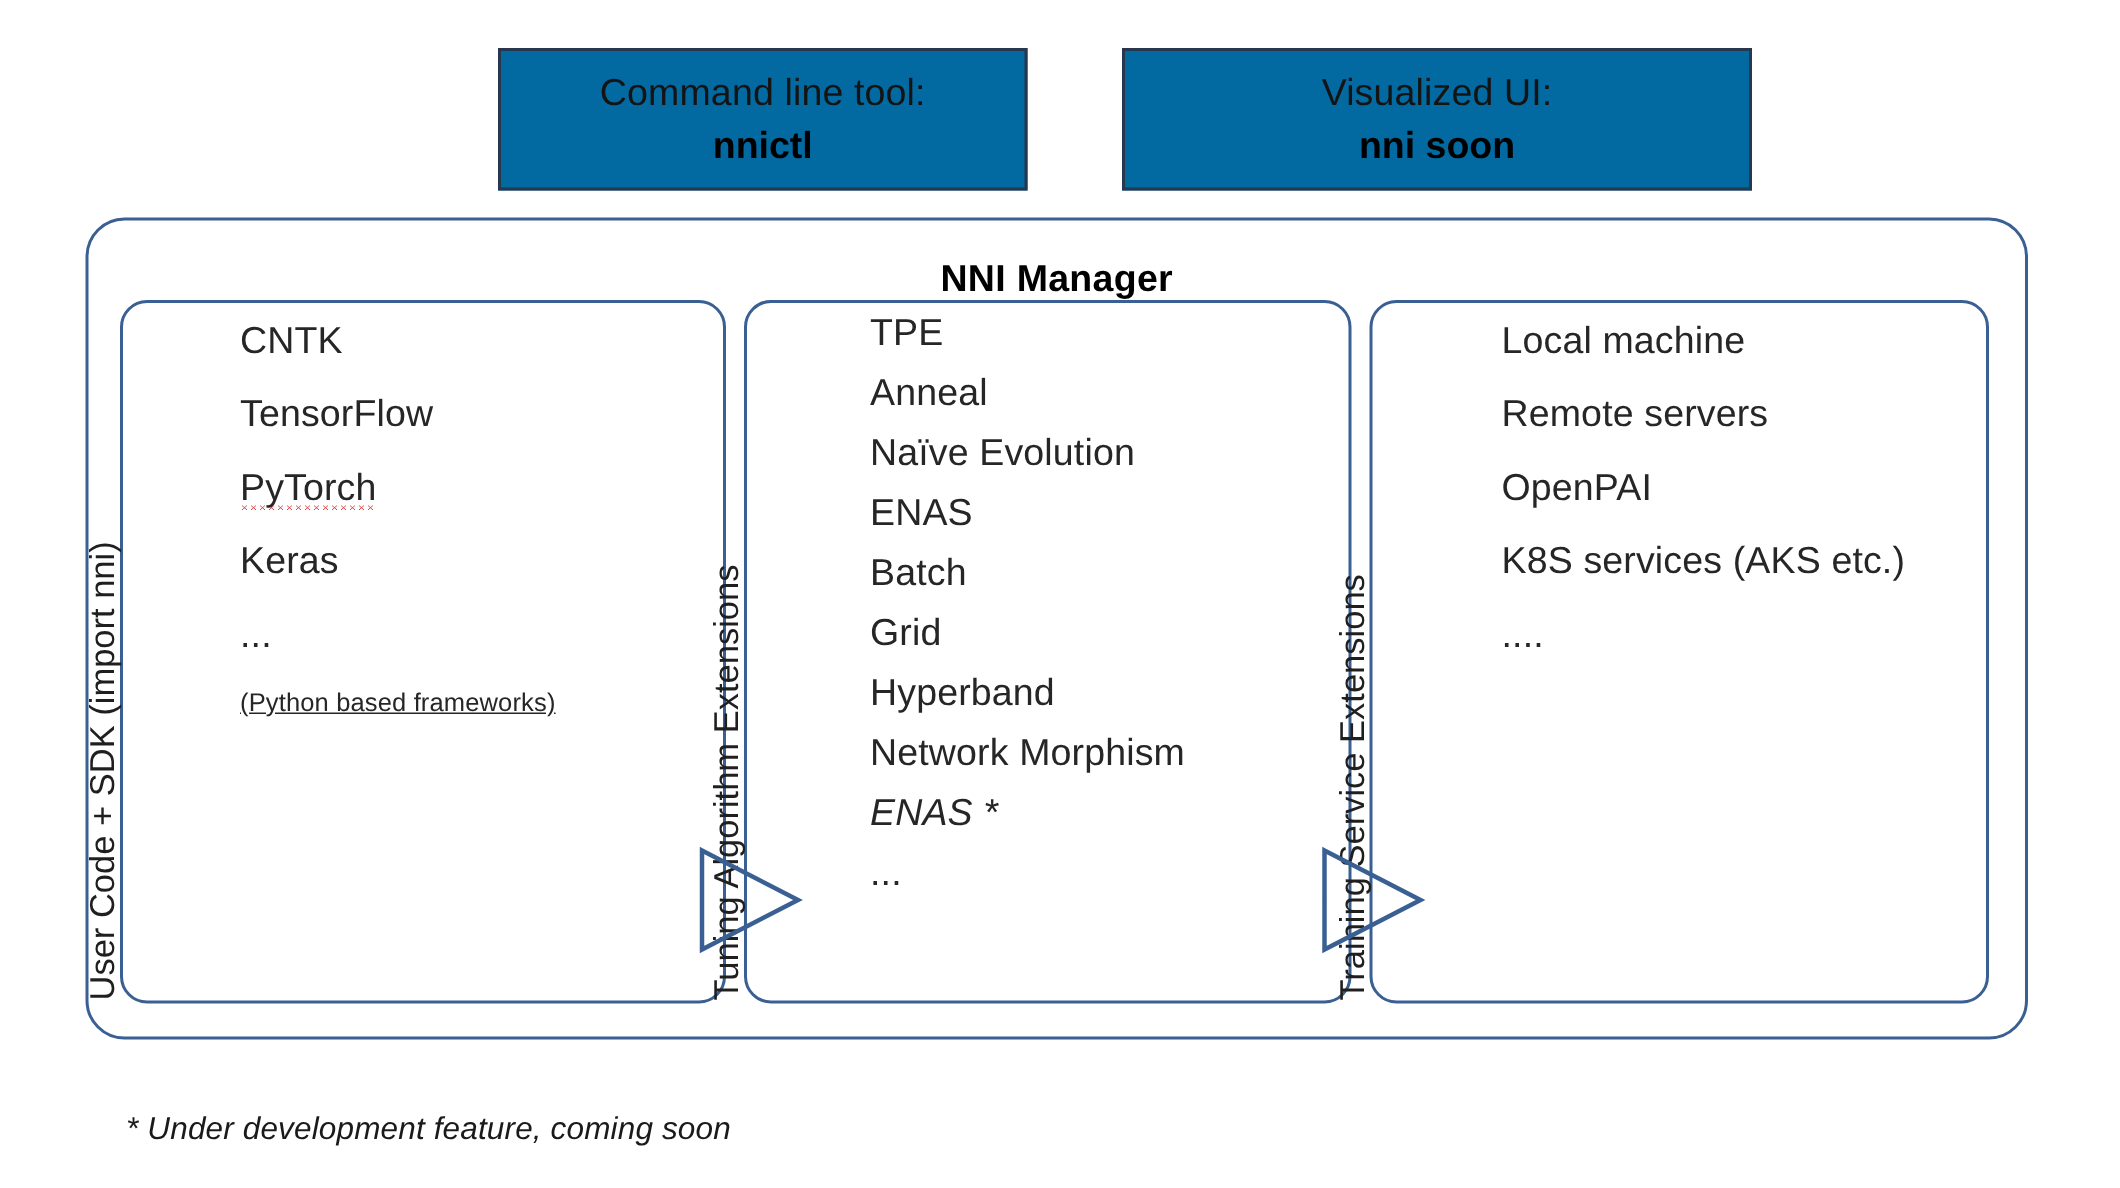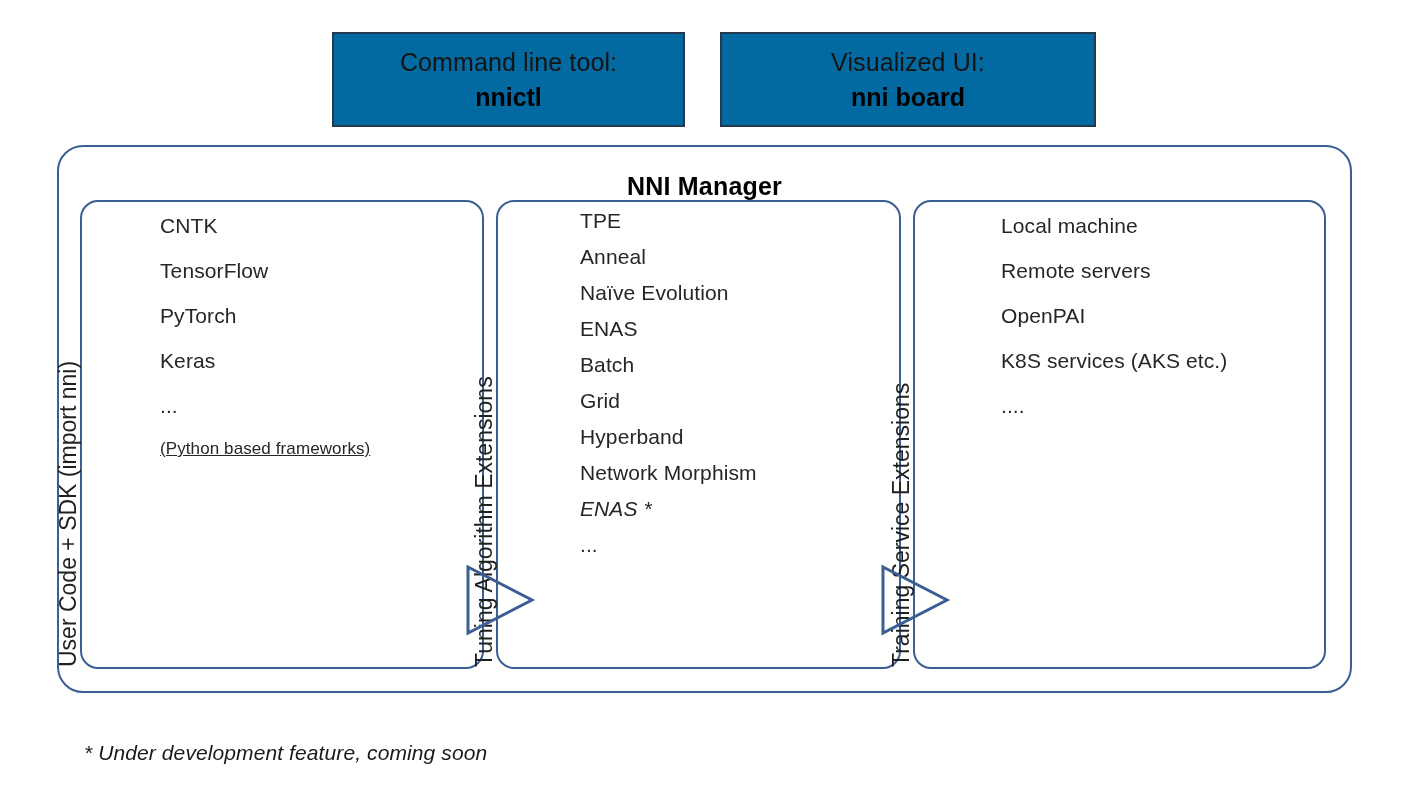--- a/index.html
+++ b/index.html
@@ -21,21 +21,21 @@
     position: absolute;
     border: 2px solid #27374d;
     background: #0369a1;
     box-sizing: border-box;
     display: flex;
     flex-direction: column;
     align-items: center;
     justify-content: center;
   }
   #top-box-cli  { left: 332px; top: 32px; width: 353px; height: 95px; }
-  #top-box-ui   { left: 720px; top: 32px; width: 376px; height: 95px; }
+  #top-box-ui   { left: 748px; top: 32px; width: 420px; height: 95px; }
   .top-box-caption {
     font-size: 25px;
     font-weight: 400;
     line-height: 1.05;
     color: #141414;
     letter-spacing: 0.1px;
   }
   .top-box-value {
     font-size: 25px;
     font-weight: bold;
@@ -107,21 +107,21 @@
   .panel-items {
     position: absolute;
     top: 13px;
     left: 78px;
     right: 10px;
   }
   #panel-tuning   .panel-items { left: 82px; top: 8px; }
   #panel-training .panel-items { left: 86px; top: 13px; }
 
   .panel-item {
-    font-size: 21px;
+    font-size: 25px;
     font-weight: 400;
     color: #262626;
     line-height: 1;
     letter-spacing: 0.1px;
   }
   .spaced   { margin-bottom: 24px; }
   .compact  { margin-bottom: 15px; }
   .italic   { font-style: italic; }
   .note     { font-size: 17px; color: #262626; text-decoration: underline; }
   .misspelled {
@@ -160,21 +160,21 @@
 </head>
 <body>
 
 <div class="top-box" id="top-box-cli">
   <div class="top-box-caption">Command line tool:</div>
   <div class="top-box-value">nnictl</div>
 </div>
 
 <div class="top-box" id="top-box-ui">
   <div class="top-box-caption">Visualized UI:</div>
-  <div class="top-box-value">nni board</div>
+  <div class="top-box-value">nni soon</div>
 </div>
 
 <div id="nni-manager-container">
   <div id="nni-manager-title">NNI Manager</div>
 </div>
 
 <div class="panel" id="panel-user-code">
   <div class="panel-vlabel">
     <span class="panel-vlabel-inner">User Code + SDK (import nni)</span>
   </div>

